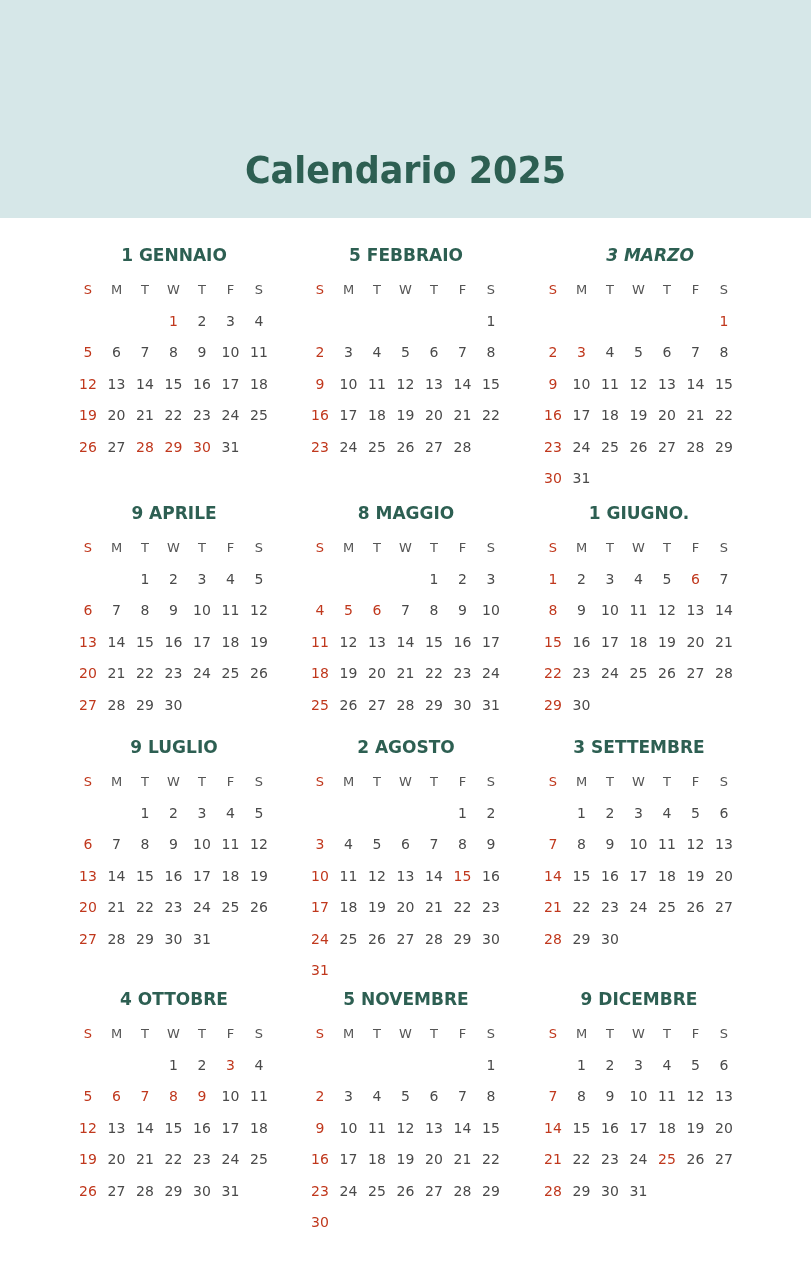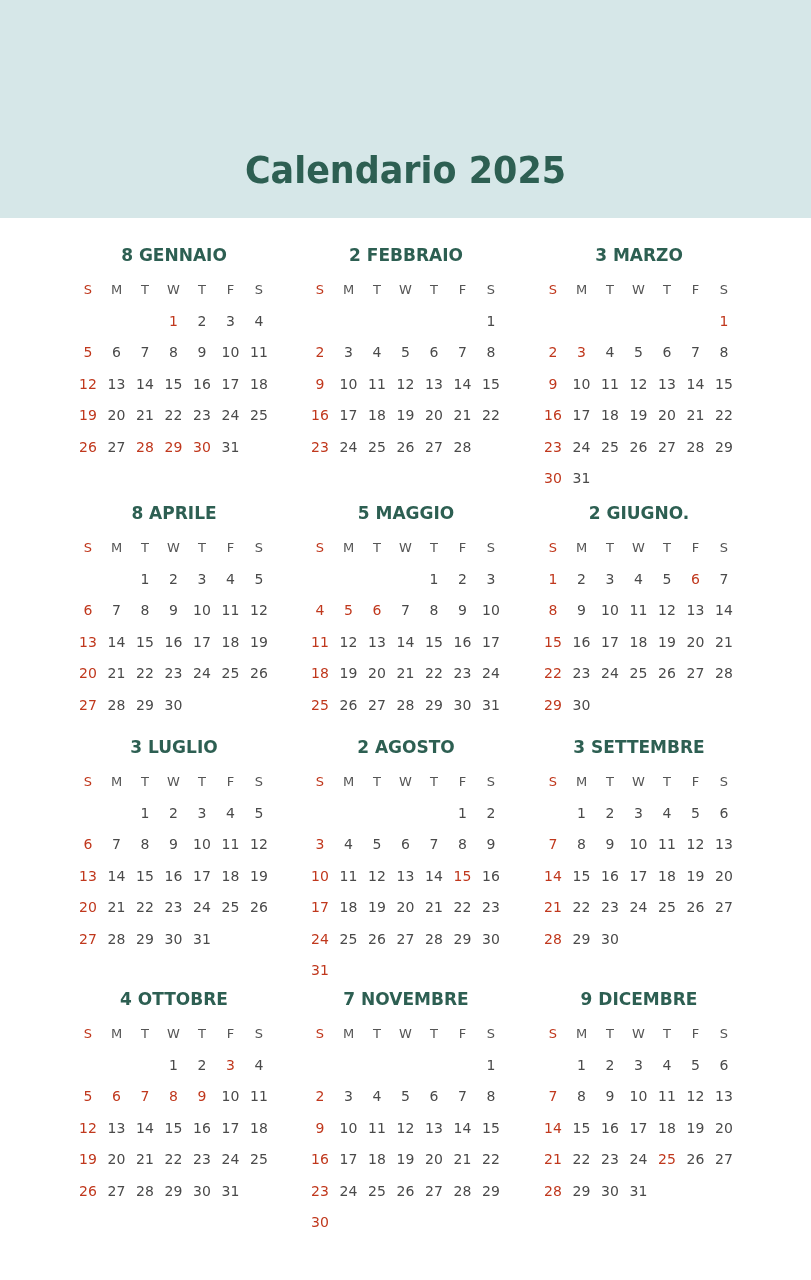--- a/index.html
+++ b/index.html
@@ -19,21 +19,21 @@
 </style>
 </head>
 <body>
 
 <div class="header">
   <div class="title">Calendario 2025</div>
 </div>
 
 <div id="months">
     <div class="month" style="left: 74px; top: 255px;">
-      <div class="month-title" style="left: 0px;">8 GENNAIO</div>
+      <div class="month-title" style="left: 0px;">1 GENNAIO</div>
       <div class="grid-cell dow red" style="left: 0px; top: 27px;">S</div>
       <div class="grid-cell dow" style="left: 28.5px; top: 27px;">M</div>
       <div class="grid-cell dow" style="left: 57px; top: 27px;">T</div>
       <div class="grid-cell dow" style="left: 85.5px; top: 27px;">W</div>
       <div class="grid-cell dow" style="left: 114px; top: 27px;">T</div>
       <div class="grid-cell dow" style="left: 142.5px; top: 27px;">F</div>
       <div class="grid-cell dow" style="left: 171px; top: 27px;">S</div>
       <div class="grid-cell red" style="left: 85.5px; top: 58px;">1</div>
       <div class="grid-cell" style="left: 114px; top: 58px;">2</div>
       <div class="grid-cell" style="left: 142.5px; top: 58px;">3</div>
@@ -60,21 +60,21 @@
       <div class="grid-cell" style="left: 142.5px; top: 152.2px;">24</div>
       <div class="grid-cell" style="left: 171px; top: 152.2px;">25</div>
       <div class="grid-cell red" style="left: 0px; top: 183.6px;">26</div>
       <div class="grid-cell" style="left: 28.5px; top: 183.6px;">27</div>
       <div class="grid-cell red" style="left: 57px; top: 183.6px;">28</div>
       <div class="grid-cell red" style="left: 85.5px; top: 183.6px;">29</div>
       <div class="grid-cell red" style="left: 114px; top: 183.6px;">30</div>
       <div class="grid-cell" style="left: 142.5px; top: 183.6px;">31</div>
     </div>
     <div class="month" style="left: 306px; top: 255px;">
-      <div class="month-title" style="left: 0px;">2 FEBBRAIO</div>
+      <div class="month-title" style="left: 0px;">5 FEBBRAIO</div>
       <div class="grid-cell dow red" style="left: 0px; top: 27px;">S</div>
       <div class="grid-cell dow" style="left: 28.5px; top: 27px;">M</div>
       <div class="grid-cell dow" style="left: 57px; top: 27px;">T</div>
       <div class="grid-cell dow" style="left: 85.5px; top: 27px;">W</div>
       <div class="grid-cell dow" style="left: 114px; top: 27px;">T</div>
       <div class="grid-cell dow" style="left: 142.5px; top: 27px;">F</div>
       <div class="grid-cell dow" style="left: 171px; top: 27px;">S</div>
       <div class="grid-cell" style="left: 171px; top: 58px;">1</div>
       <div class="grid-cell red" style="left: 0px; top: 89.4px;">2</div>
       <div class="grid-cell" style="left: 28.5px; top: 89.4px;">3</div>
@@ -98,21 +98,21 @@
       <div class="grid-cell" style="left: 142.5px; top: 152.2px;">21</div>
       <div class="grid-cell" style="left: 171px; top: 152.2px;">22</div>
       <div class="grid-cell red" style="left: 0px; top: 183.6px;">23</div>
       <div class="grid-cell" style="left: 28.5px; top: 183.6px;">24</div>
       <div class="grid-cell" style="left: 57px; top: 183.6px;">25</div>
       <div class="grid-cell" style="left: 85.5px; top: 183.6px;">26</div>
       <div class="grid-cell" style="left: 114px; top: 183.6px;">27</div>
       <div class="grid-cell" style="left: 142.5px; top: 183.6px;">28</div>
     </div>
     <div class="month" style="left: 539px; top: 255px;">
-      <div class="month-title" style="left: 0px;">3 MARZO</div>
+      <div class="month-title" style="left: 11px; font-style: italic;">3 MARZO</div>
       <div class="grid-cell dow red" style="left: 0px; top: 27px;">S</div>
       <div class="grid-cell dow" style="left: 28.5px; top: 27px;">M</div>
       <div class="grid-cell dow" style="left: 57px; top: 27px;">T</div>
       <div class="grid-cell dow" style="left: 85.5px; top: 27px;">W</div>
       <div class="grid-cell dow" style="left: 114px; top: 27px;">T</div>
       <div class="grid-cell dow" style="left: 142.5px; top: 27px;">F</div>
       <div class="grid-cell dow" style="left: 171px; top: 27px;">S</div>
       <div class="grid-cell red" style="left: 171px; top: 58px;">1</div>
       <div class="grid-cell red" style="left: 0px; top: 89.4px;">2</div>
       <div class="grid-cell red" style="left: 28.5px; top: 89.4px;">3</div>
@@ -139,21 +139,21 @@
       <div class="grid-cell" style="left: 28.5px; top: 183.6px;">24</div>
       <div class="grid-cell" style="left: 57px; top: 183.6px;">25</div>
       <div class="grid-cell" style="left: 85.5px; top: 183.6px;">26</div>
       <div class="grid-cell" style="left: 114px; top: 183.6px;">27</div>
       <div class="grid-cell" style="left: 142.5px; top: 183.6px;">28</div>
       <div class="grid-cell" style="left: 171px; top: 183.6px;">29</div>
       <div class="grid-cell red" style="left: 0px; top: 215px;">30</div>
       <div class="grid-cell" style="left: 28.5px; top: 215px;">31</div>
     </div>
     <div class="month" style="left: 74px; top: 513px;">
-      <div class="month-title" style="left: 0px;">8 APRILE</div>
+      <div class="month-title" style="left: 0px;">9 APRILE</div>
       <div class="grid-cell dow red" style="left: 0px; top: 27px;">S</div>
       <div class="grid-cell dow" style="left: 28.5px; top: 27px;">M</div>
       <div class="grid-cell dow" style="left: 57px; top: 27px;">T</div>
       <div class="grid-cell dow" style="left: 85.5px; top: 27px;">W</div>
       <div class="grid-cell dow" style="left: 114px; top: 27px;">T</div>
       <div class="grid-cell dow" style="left: 142.5px; top: 27px;">F</div>
       <div class="grid-cell dow" style="left: 171px; top: 27px;">S</div>
       <div class="grid-cell" style="left: 57px; top: 58px;">1</div>
       <div class="grid-cell" style="left: 85.5px; top: 58px;">2</div>
       <div class="grid-cell" style="left: 114px; top: 58px;">3</div>
@@ -179,21 +179,21 @@
       <div class="grid-cell" style="left: 85.5px; top: 152.2px;">23</div>
       <div class="grid-cell" style="left: 114px; top: 152.2px;">24</div>
       <div class="grid-cell" style="left: 142.5px; top: 152.2px;">25</div>
       <div class="grid-cell" style="left: 171px; top: 152.2px;">26</div>
       <div class="grid-cell red" style="left: 0px; top: 183.6px;">27</div>
       <div class="grid-cell" style="left: 28.5px; top: 183.6px;">28</div>
       <div class="grid-cell" style="left: 57px; top: 183.6px;">29</div>
       <div class="grid-cell" style="left: 85.5px; top: 183.6px;">30</div>
     </div>
     <div class="month" style="left: 306px; top: 513px;">
-      <div class="month-title" style="left: 0px;">5 MAGGIO</div>
+      <div class="month-title" style="left: 0px;">8 MAGGIO</div>
       <div class="grid-cell dow red" style="left: 0px; top: 27px;">S</div>
       <div class="grid-cell dow" style="left: 28.5px; top: 27px;">M</div>
       <div class="grid-cell dow" style="left: 57px; top: 27px;">T</div>
       <div class="grid-cell dow" style="left: 85.5px; top: 27px;">W</div>
       <div class="grid-cell dow" style="left: 114px; top: 27px;">T</div>
       <div class="grid-cell dow" style="left: 142.5px; top: 27px;">F</div>
       <div class="grid-cell dow" style="left: 171px; top: 27px;">S</div>
       <div class="grid-cell" style="left: 114px; top: 58px;">1</div>
       <div class="grid-cell" style="left: 142.5px; top: 58px;">2</div>
       <div class="grid-cell" style="left: 171px; top: 58px;">3</div>
@@ -220,21 +220,21 @@
       <div class="grid-cell" style="left: 171px; top: 152.2px;">24</div>
       <div class="grid-cell red" style="left: 0px; top: 183.6px;">25</div>
       <div class="grid-cell" style="left: 28.5px; top: 183.6px;">26</div>
       <div class="grid-cell" style="left: 57px; top: 183.6px;">27</div>
       <div class="grid-cell" style="left: 85.5px; top: 183.6px;">28</div>
       <div class="grid-cell" style="left: 114px; top: 183.6px;">29</div>
       <div class="grid-cell" style="left: 142.5px; top: 183.6px;">30</div>
       <div class="grid-cell" style="left: 171px; top: 183.6px;">31</div>
     </div>
     <div class="month" style="left: 539px; top: 513px;">
-      <div class="month-title" style="left: 0px;">2 GIUGNO.</div>
+      <div class="month-title" style="left: 0px;">1 GIUGNO.</div>
       <div class="grid-cell dow red" style="left: 0px; top: 27px;">S</div>
       <div class="grid-cell dow" style="left: 28.5px; top: 27px;">M</div>
       <div class="grid-cell dow" style="left: 57px; top: 27px;">T</div>
       <div class="grid-cell dow" style="left: 85.5px; top: 27px;">W</div>
       <div class="grid-cell dow" style="left: 114px; top: 27px;">T</div>
       <div class="grid-cell dow" style="left: 142.5px; top: 27px;">F</div>
       <div class="grid-cell dow" style="left: 171px; top: 27px;">S</div>
       <div class="grid-cell red" style="left: 0px; top: 58px;">1</div>
       <div class="grid-cell" style="left: 28.5px; top: 58px;">2</div>
       <div class="grid-cell" style="left: 57px; top: 58px;">3</div>
@@ -260,21 +260,21 @@
       <div class="grid-cell" style="left: 28.5px; top: 152.2px;">23</div>
       <div class="grid-cell" style="left: 57px; top: 152.2px;">24</div>
       <div class="grid-cell" style="left: 85.5px; top: 152.2px;">25</div>
       <div class="grid-cell" style="left: 114px; top: 152.2px;">26</div>
       <div class="grid-cell" style="left: 142.5px; top: 152.2px;">27</div>
       <div class="grid-cell" style="left: 171px; top: 152.2px;">28</div>
       <div class="grid-cell red" style="left: 0px; top: 183.6px;">29</div>
       <div class="grid-cell" style="left: 28.5px; top: 183.6px;">30</div>
     </div>
     <div class="month" style="left: 74px; top: 747px;">
-      <div class="month-title" style="left: 0px;">3 LUGLIO</div>
+      <div class="month-title" style="left: 0px;">9 LUGLIO</div>
       <div class="grid-cell dow red" style="left: 0px; top: 27px;">S</div>
       <div class="grid-cell dow" style="left: 28.5px; top: 27px;">M</div>
       <div class="grid-cell dow" style="left: 57px; top: 27px;">T</div>
       <div class="grid-cell dow" style="left: 85.5px; top: 27px;">W</div>
       <div class="grid-cell dow" style="left: 114px; top: 27px;">T</div>
       <div class="grid-cell dow" style="left: 142.5px; top: 27px;">F</div>
       <div class="grid-cell dow" style="left: 171px; top: 27px;">S</div>
       <div class="grid-cell" style="left: 57px; top: 58px;">1</div>
       <div class="grid-cell" style="left: 85.5px; top: 58px;">2</div>
       <div class="grid-cell" style="left: 114px; top: 58px;">3</div>
@@ -423,21 +423,21 @@
       <div class="grid-cell" style="left: 142.5px; top: 152.2px;">24</div>
       <div class="grid-cell" style="left: 171px; top: 152.2px;">25</div>
       <div class="grid-cell red" style="left: 0px; top: 183.6px;">26</div>
       <div class="grid-cell" style="left: 28.5px; top: 183.6px;">27</div>
       <div class="grid-cell" style="left: 57px; top: 183.6px;">28</div>
       <div class="grid-cell" style="left: 85.5px; top: 183.6px;">29</div>
       <div class="grid-cell" style="left: 114px; top: 183.6px;">30</div>
       <div class="grid-cell" style="left: 142.5px; top: 183.6px;">31</div>
     </div>
     <div class="month" style="left: 306px; top: 999px;">
-      <div class="month-title" style="left: 0px;">7 NOVEMBRE</div>
+      <div class="month-title" style="left: 0px;">5 NOVEMBRE</div>
       <div class="grid-cell dow red" style="left: 0px; top: 27px;">S</div>
       <div class="grid-cell dow" style="left: 28.5px; top: 27px;">M</div>
       <div class="grid-cell dow" style="left: 57px; top: 27px;">T</div>
       <div class="grid-cell dow" style="left: 85.5px; top: 27px;">W</div>
       <div class="grid-cell dow" style="left: 114px; top: 27px;">T</div>
       <div class="grid-cell dow" style="left: 142.5px; top: 27px;">F</div>
       <div class="grid-cell dow" style="left: 171px; top: 27px;">S</div>
       <div class="grid-cell" style="left: 171px; top: 58px;">1</div>
       <div class="grid-cell red" style="left: 0px; top: 89.4px;">2</div>
       <div class="grid-cell" style="left: 28.5px; top: 89.4px;">3</div>

